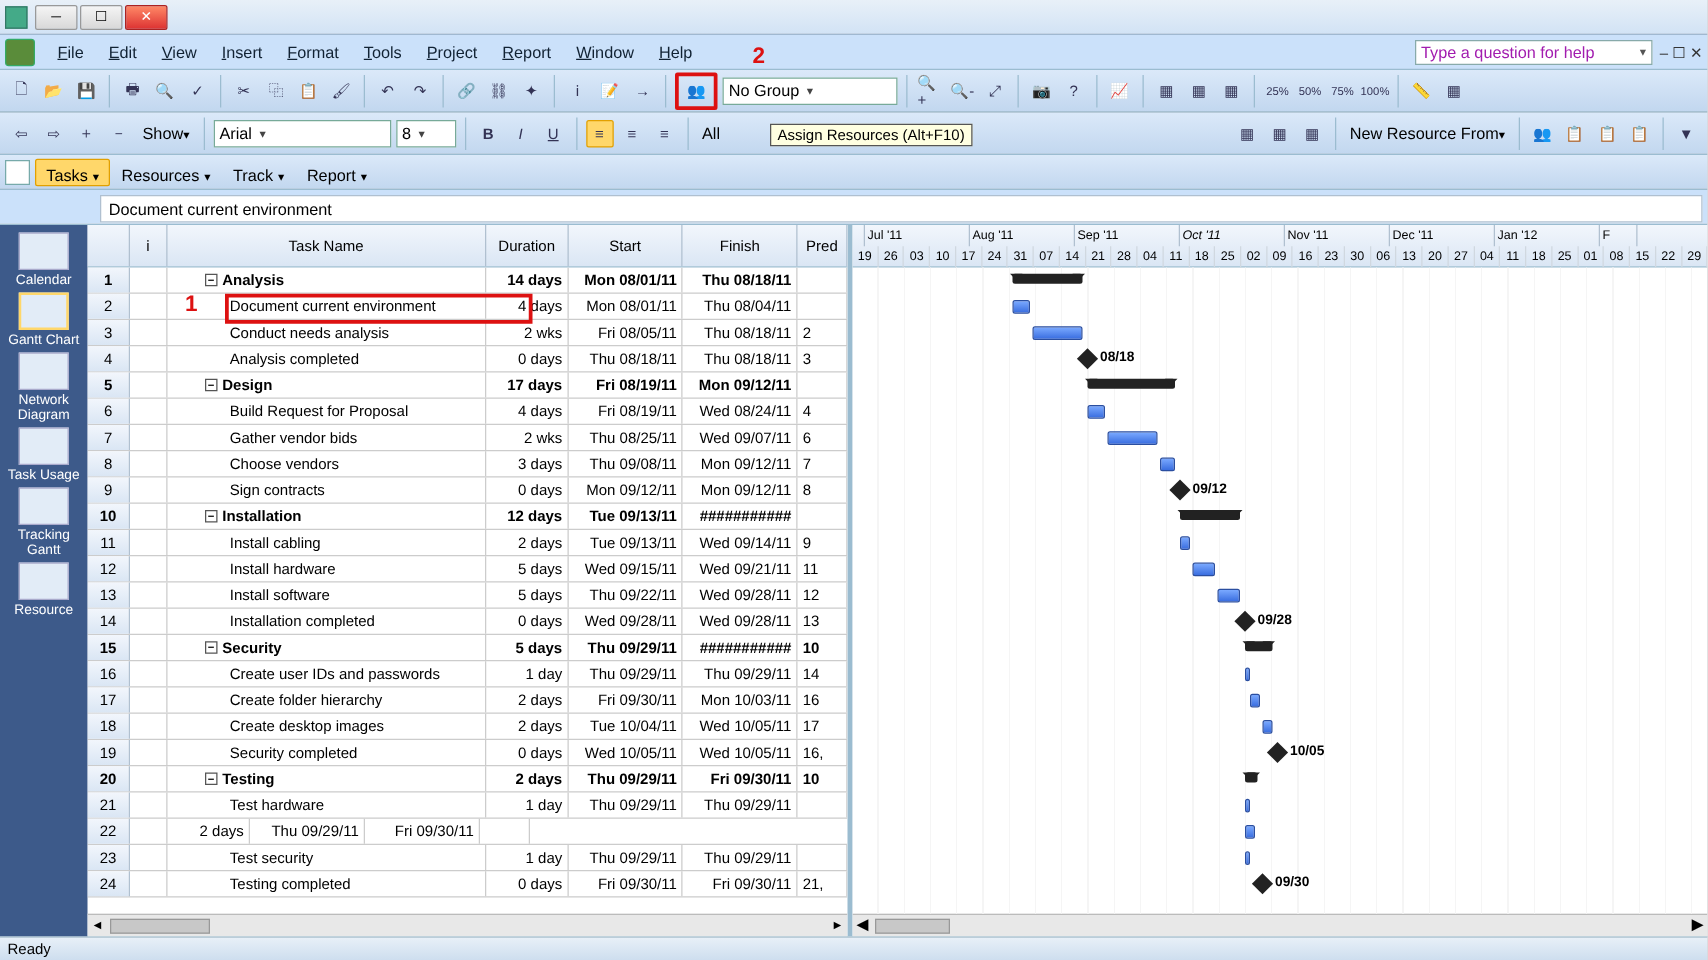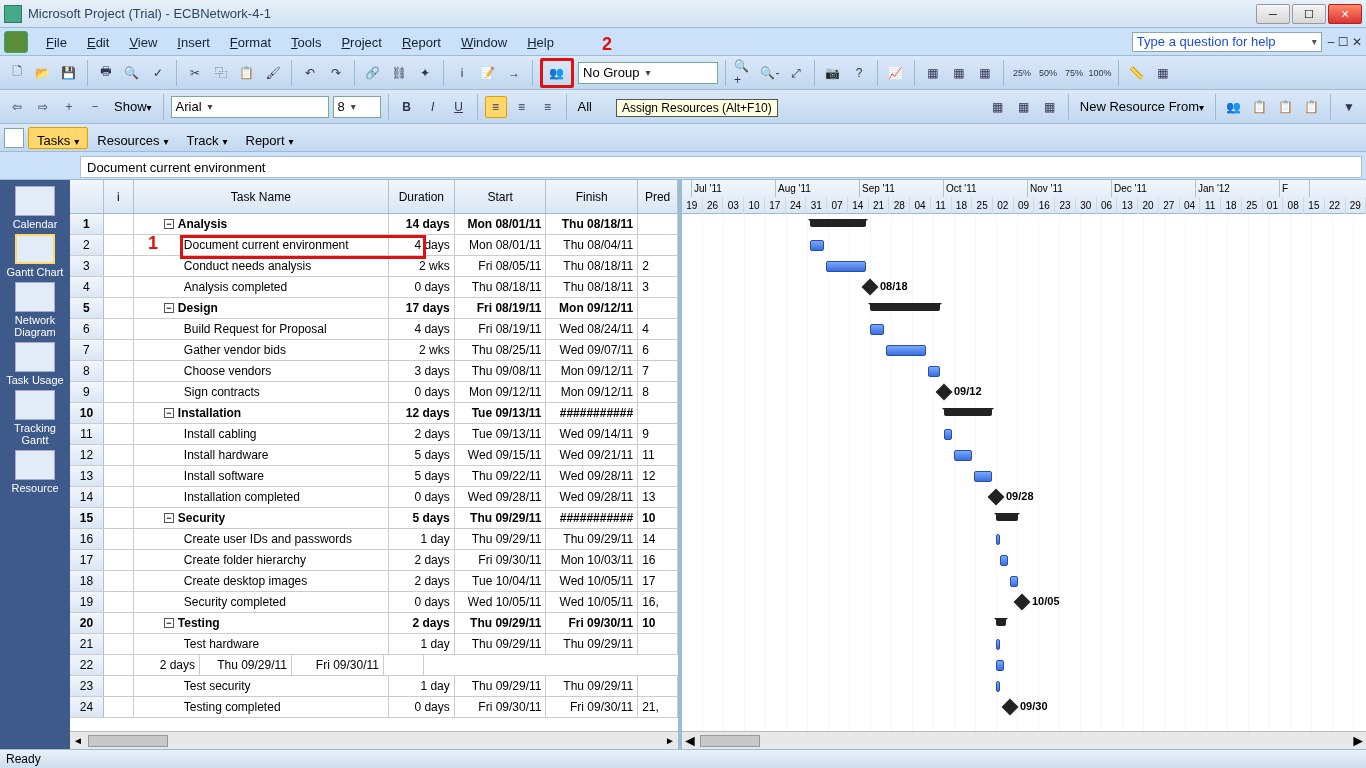--- a/index.html
+++ b/index.html
@@ -15,31 +15,31 @@
 .winbtn.max::before{content:"☐";}
 .winbtn.close{ background:linear-gradient(#f86,#d33); border-color:#a22; color:#fff;}
 .winbtn.close::before{content:"✕";}
 
 
 .menurow { height:28px; background:#cbe1fa; display:flex; align-items:center; padding:0 4px; border-bottom:1px solid #9bbcd0;}
 .menurow .file-icon{width:24px;height:22px;background:#5a8c3a;border:1px solid #3a6;margin-right:8px;border-radius:3px;}
 .menurow .menu { font-size:13px; color:#123; padding:3px 10px; text-decoration:underline;text-decoration-color:rgba(0,0,0,0); }
 .menurow .menu u{text-decoration:underline;}
 .menurow .spacer{flex:1;}
-.helpbox{ width:190px;height:20px;border:1px solid #8aa;background:#fff;font-size:13px;color:#1d4ed8;padding:0 4px;display:flex;align-items:center;}
+.helpbox{ width:190px;height:20px;border:1px solid #8aa;background:#fff;font-size:13px;color:#a21caf;padding:0 4px;display:flex;align-items:center;}
 .helpbox::after{content:"▾"; margin-left:auto;font-size:10px;color:#555;}
 .docbtns{margin-left:6px;font-size:12px;color:#333;}
 
 
 .toolbar { height:34px; background:linear-gradient(#dbe9f9,#c2d7ef); display:flex; align-items:center; padding:2px 6px; gap:4px; border-bottom:1px solid #9bbcd0;}
 .sep{ width:1px; height:26px; background:#9bbcd0; margin:0 3px;}
 .tbtn{ width:22px;height:22px; border:1px solid transparent; border-radius:2px; display:flex;align-items:center;justify-content:center;font-size:12px;color:#335;}
 .combo{ height:22px;border:1px solid #7a9;background:#fff;display:flex;align-items:center;padding:0 4px;font-size:13px;}
 .combo::after{content:"▾";font-size:10px;margin-left:6px;color:#444;}
-.combo.font{width:158px;}
+.combo.font{width:142px;}
 .combo.size{width:48px;}
 .combo.grp{width:140px;}
 .btn-label{font-size:13px;padding:0 4px;}
 
 .highlight-box{border:3px solid #d11 !important;}
 .red-num{color:#d11;font-weight:bold;font-size:18px;position:absolute;}
 
 .tooltip-assign{ position:absolute; background:#ffffe1; border:1px solid #555; font-size:12px; padding:1px 5px; z-index:50;}
 
 
@@ -113,21 +113,20 @@
 
 
 .row-highlight{position:absolute;border:3px solid #d11;pointer-events:none;z-index:30;}
 
 </style>
 </head>
 <body>
 
 <div class="titlebar">
   <div class="app-icon"></div>
-  <div class="title-text">Microsoft Project (Trial) - ECBNetwork-4-1</div>
   <div class="winbtns">
     <div class="winbtn min"></div>
     <div class="winbtn max"></div>
     <div class="winbtn close"></div>
   </div>
 </div>
 
 <div class="menurow">
   <div class="file-icon"></div>
   <span id="menus-slot"><span class="menu"><u>F</u>ile</span><span class="menu"><u>E</u>dit</span><span class="menu"><u>V</u>iew</span><span class="menu"><u>I</u>nsert</span><span class="menu"><u>F</u>ormat</span><span class="menu"><u>T</u>ools</span><span class="menu"><u>P</u>roject</span><span class="menu"><u>R</u>eport</span><span class="menu"><u>W</u>indow</span><span class="menu"><u>H</u>elp</span></span>
@@ -500,21 +499,21 @@
     </div>
   </div>
 
   <div class="ganttwrap">
     <div class="timehead">
       <div class="months" id="months">
           <div style="width: 10px;"></div>
           <div style="width: 84px;">Jul '11</div>
           <div style="width: 84px;">Aug '11</div>
           <div style="width: 84px;">Sep '11</div>
-          <div style="width: 84px;">Oct '11</div>
+          <div style="width: 84px; font-style: italic;">Oct '11</div>
           <div style="width: 84px;">Nov '11</div>
           <div style="width: 84px;">Dec '11</div>
           <div style="width: 84px;">Jan '12</div>
           <div style="width: 30px;">F</div>
         </div>
       <div class="days" id="days">
           <div>19</div>
           <div>26</div>
           <div>03</div>
           <div>10</div>

